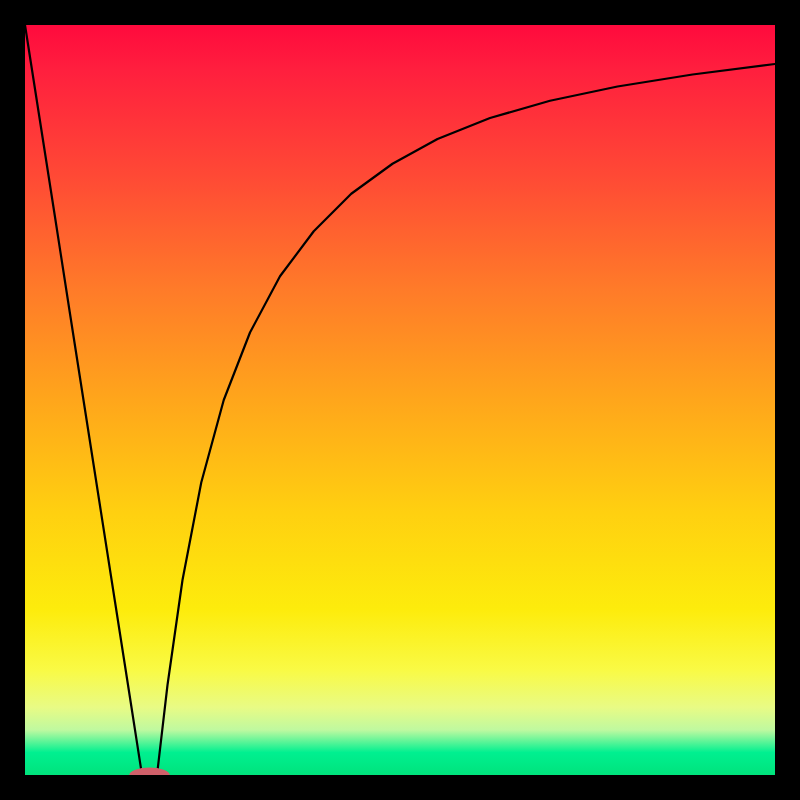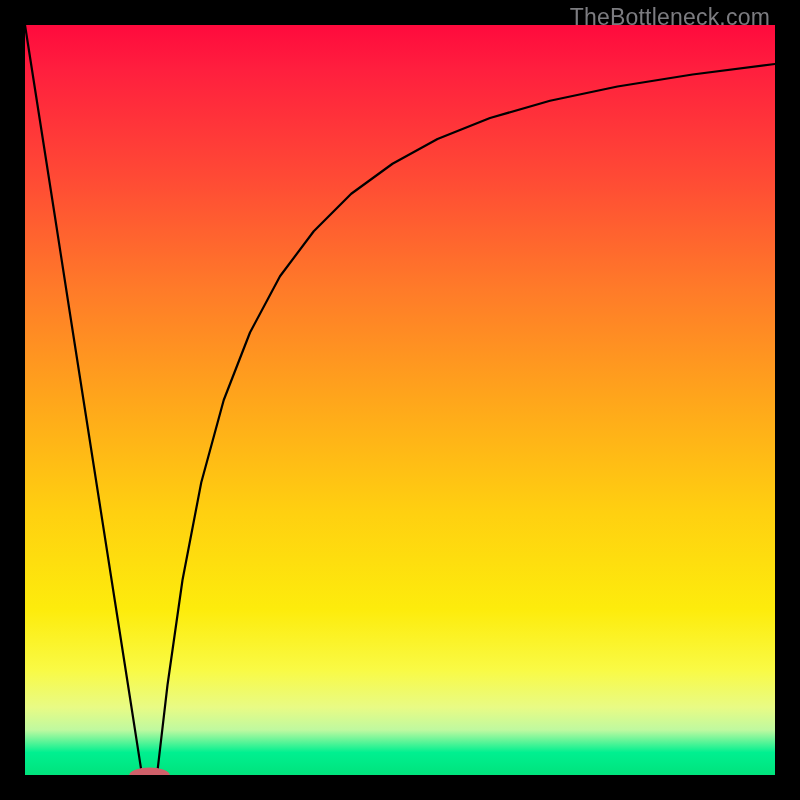--- a/index.html
+++ b/index.html
@@ -66,14 +66,13 @@
 
 <div class="frame">
   <div class="plot">
     <div class="gradient"></div>
     <svg class="curves" viewBox="0 0 750 750" preserveAspectRatio="none">
       <path id="left-branch" fill="none" stroke="#000" stroke-width="2.2" stroke-linejoin="round" stroke-linecap="round" d="M0.00 0.00 L15.00 96.00 L30.00 192.00 L45.00 288.75 L60.00 384.75 L75.00 480.75 L90.00 576.75 L105.00 672.75 L117.00 750.00"></path>
       <path id="right-branch" fill="none" stroke="#000" stroke-width="2.2" stroke-linejoin="round" stroke-linecap="round" d="M132.00 750.00 L142.50 660.00 L157.50 555.00 L176.25 457.50 L198.75 375.00 L225.00 307.50 L255.00 251.25 L288.75 206.25 L326.25 168.75 L367.50 138.75 L412.50 114.00 L465.00 93.00 L525.00 75.75 L592.50 61.50 L667.50 49.50 L750.00 39.00"></path>
       <ellipse id="min-marker" cx="124.50" cy="750.00" rx="20.25" ry="7.50" fill="#d0606a"></ellipse>
     </svg>
   </div>
-  <div class="watermark">TheBottleneck.com</div>
 </div>
 
 </body></html>

